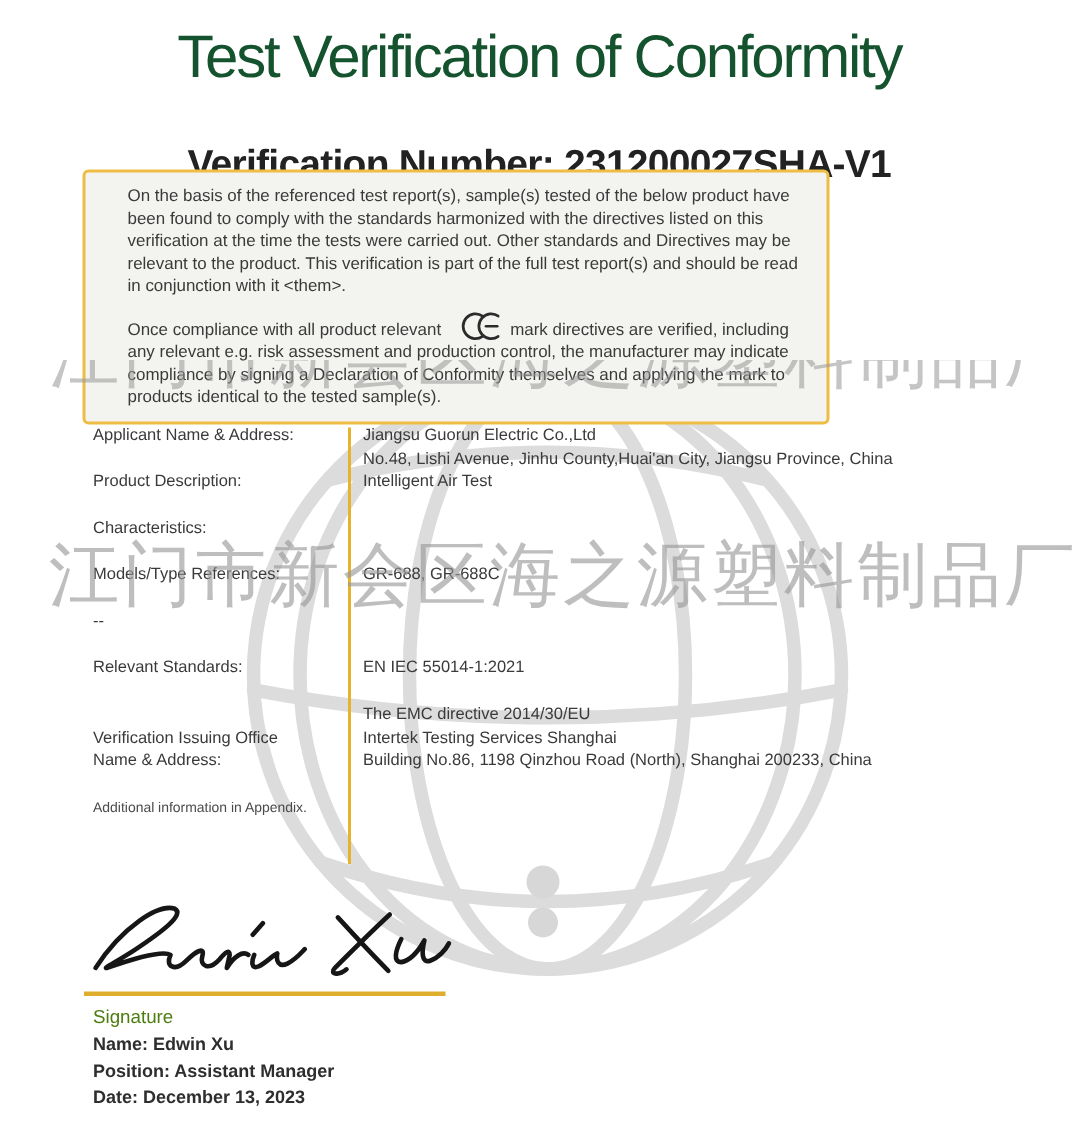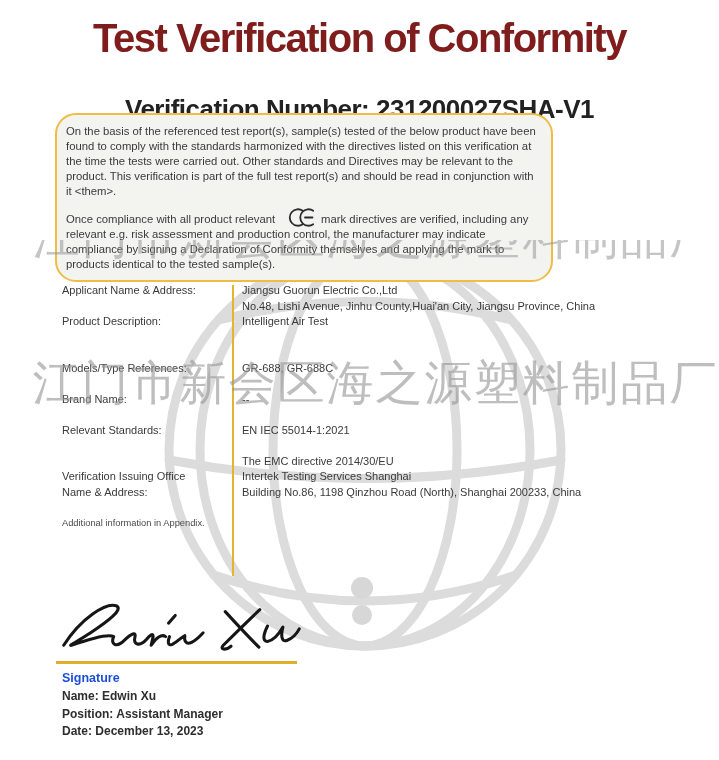--- a/index.html
+++ b/index.html
@@ -14,52 +14,52 @@
   body{
     width:719px;height:760px;position:relative;overflow:hidden;
     font-family:"Liberation Sans",sans-serif;color:var(--ink);
   }
   .layer{position:absolute;}
   
   .globe{left:160px;top:245px;z-index:0;pointer-events:none;}
   
   .title{
     left:0;top:16px;width:719px;text-align:center;z-index:1;
-    font-size:40px;font-weight:bold;letter-spacing:-1.5px;color:#7f1d1d;
+    font-size:40px;font-weight:normal;letter-spacing:-1.5px;color:#14532d;
   }
   .subtitle{
     left:0;top:76px;width:719px;text-align:center;z-index:1;
     font-size:26px;font-weight:bold;letter-spacing:-0.5px;color:#222222;margin-top:18px;
   }
   
   .notice{
     left:55px;top:113px;width:498px;z-index:1;
     background:var(--box-fill);
     border:2px solid var(--box-border);
-    border-radius:21px;
-    padding:9px 13px 8px 9px;
+    border-radius:4px;
+    padding:9px 13px 8px 28px;
     font-size:11.3px;line-height:15px;color:#3a3a3a;
   }
   .notice p{margin:0;}
   .notice p + p{margin-top:9px;}
   .ce{vertical-align:-4px;margin:0 7px 0 9px;}
   
   .fields{left:62px;top:283px;width:620px;z-index:1;font-size:11px;color:#3a3a3a;}
   .fields .vline{
     position:absolute;left:170px;top:2px;height:291px;width:1.5px;
     background:var(--gold);
   }
   .frow{display:flex;line-height:15.5px;min-height:15.5px;}
   .frow .flabel{width:180px;flex:0 0 180px;}
   .frow .fvalue{flex:1;}
   .appendix-note{margin-top:1px;font-size:9.3px;color:#4a4a4a;line-height:12px;}
   
   .sig-script{left:56px;top:597px;z-index:2;}
   .sig-line{left:56px;top:661px;width:241px;height:3px;background:#DFAE2C;z-index:1;}
-  .sig-heading{left:62px;top:671px;font-size:12.5px;font-weight:bold;color:#1d4ed8;z-index:1;text-align:right;}
+  .sig-heading{left:62px;top:671px;font-size:12.5px;font-weight:normal;color:#4d7c0f;z-index:1;text-align:right;}
   .sig-details{left:62px;top:688px;font-size:12px;font-weight:bold;line-height:17.5px;color:#2e2e2e;z-index:1;}
   
   .cn-stamp{
     width:719px;left:16px;text-align:center;z-index:2;pointer-events:none;
     font-size:47px;letter-spacing:2px;white-space:nowrap;
     color:rgba(150,150,150,0.62);
     font-family:"DejaVu Sans",sans-serif;
   }
   .cn-main{top:352px;}
   .cn-clip{
@@ -113,33 +113,36 @@
       </div>
       <div class="frow">
         <div class="flabel">Product Description:</div>
         <div class="fvalue">Intelligent Air Test</div>
       </div>
       <div class="frow">
         <div class="flabel"></div>
         <div class="fvalue"></div>
       </div>
       <div class="frow">
+        <div class="flabel">Characteristics:</div>
+        <div class="fvalue"></div>
+      </div>
+      <div class="frow">
         <div class="flabel"></div>
         <div class="fvalue"></div>
       </div>
       <div class="frow">
         <div class="flabel">Models/Type References:</div>
         <div class="fvalue">GR-688, GR-688C</div>
       </div>
       <div class="frow">
         <div class="flabel"></div>
         <div class="fvalue"></div>
       </div>
       <div class="frow">
-        <div class="flabel">Brand Name:</div>
         <div class="fvalue">--</div>
       </div>
       <div class="frow">
         <div class="flabel"></div>
         <div class="fvalue"></div>
       </div>
       <div class="frow">
         <div class="flabel">Relevant Standards:</div>
         <div class="fvalue">EN IEC 55014-1:2021</div>
       </div>

